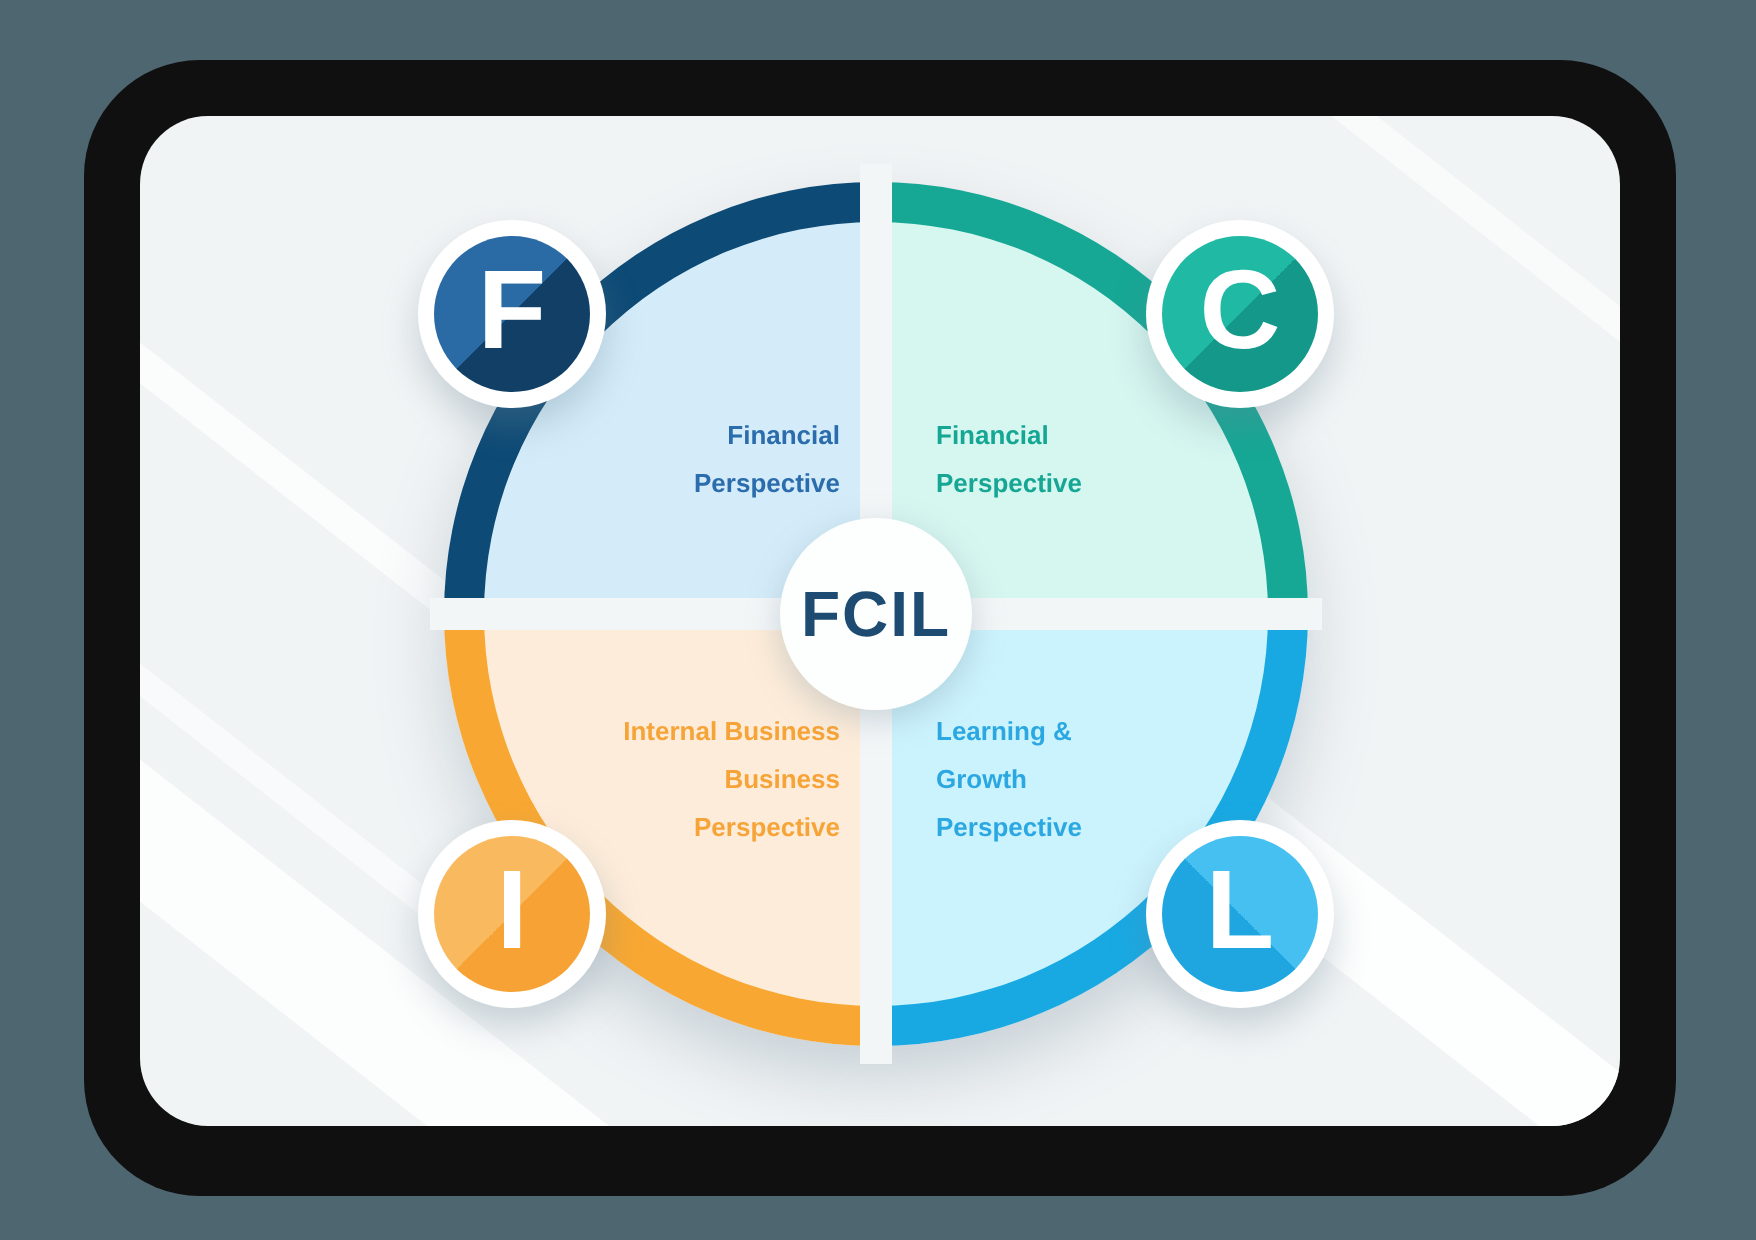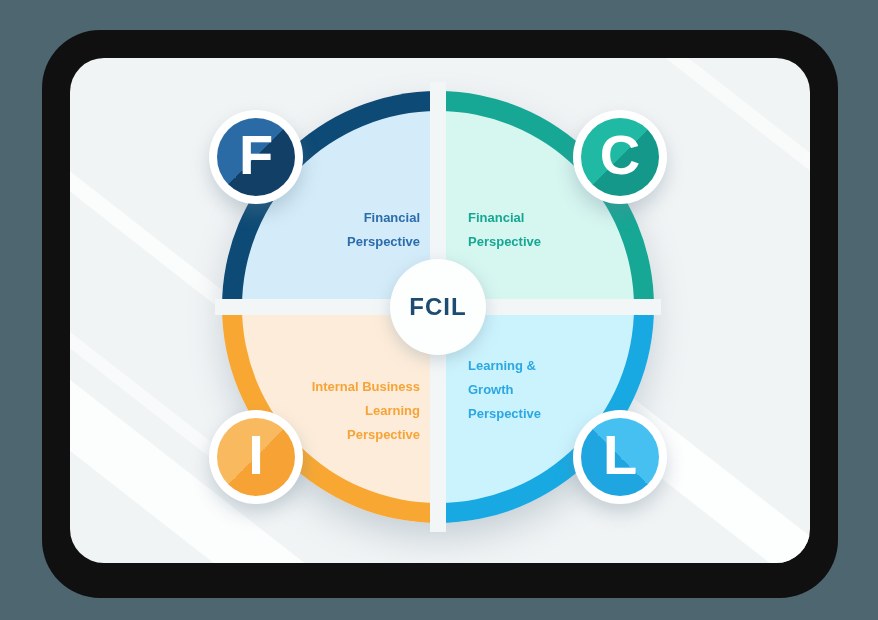--- a/index.html
+++ b/index.html
@@ -56,28 +56,28 @@
 
   
   .center-circle {
     position:absolute; left:320px; top:201px; width:96px; height:96px;
     background:#fdfffe; border-radius:50%;
     display:flex; align-items:center; justify-content:center;
     box-shadow:0 5px 16px rgba(125,148,162,.35);
     z-index:6;
   }
   .center-circle .fcil {
-    color:#1d4b72; font-size:24px; font-weight:bold; letter-spacing:1px;text-align:center;
+    color:#1d4b72; font-size:32px; font-weight:bold; letter-spacing:1px;text-align:center;
   }
 
   
   .qlabel { position:absolute; z-index:4; font-weight:bold; font-size:13px; line-height:24px; }
   .qlabel.financial { left:170px; top:148px; width:180px; text-align:right; color:#2b6cad; }
   .qlabel.customer  { left:398px; top:148px; width:190px; text-align:left;  color:#16a794; }
-  .qlabel.internal  { left:140px; top:296px; width:210px; text-align:right; color:#f6a438;margin-top:21px; }
+  .qlabel.internal  { left:140px; top:296px; width:210px; text-align:right; color:#f6a438; }
   .qlabel.learning  { left:398px; top:296px; width:200px; text-align:left;  color:#2ba7e2; }
 
   
   .badge {
     position:absolute; width:94px; height:94px; background:#ffffff; border-radius:50%;
     display:flex; align-items:center; justify-content:center;
     box-shadow:0 9px 18px rgba(110,135,150,.32);
     z-index:8;
   }
   .badge.f { left:139px; top:52px;  }
@@ -126,21 +126,21 @@
       <div class="qlabel financial">
         <div>Financial</div>
         <div>Perspective</div>
       </div>
       <div class="qlabel customer">
         <div>Financial</div>
         <div>Perspective</div>
       </div>
       <div class="qlabel internal">
         <div>Internal Business</div>
-        <div>Learning</div>
+        <div>Business</div>
         <div>Perspective</div>
       </div>
       <div class="qlabel learning">
         <div>Learning &amp;</div>
         <div>Growth</div>
         <div>Perspective</div>
       </div>
 
       <div class="center-circle">
         <span class="fcil">FCIL</span>

